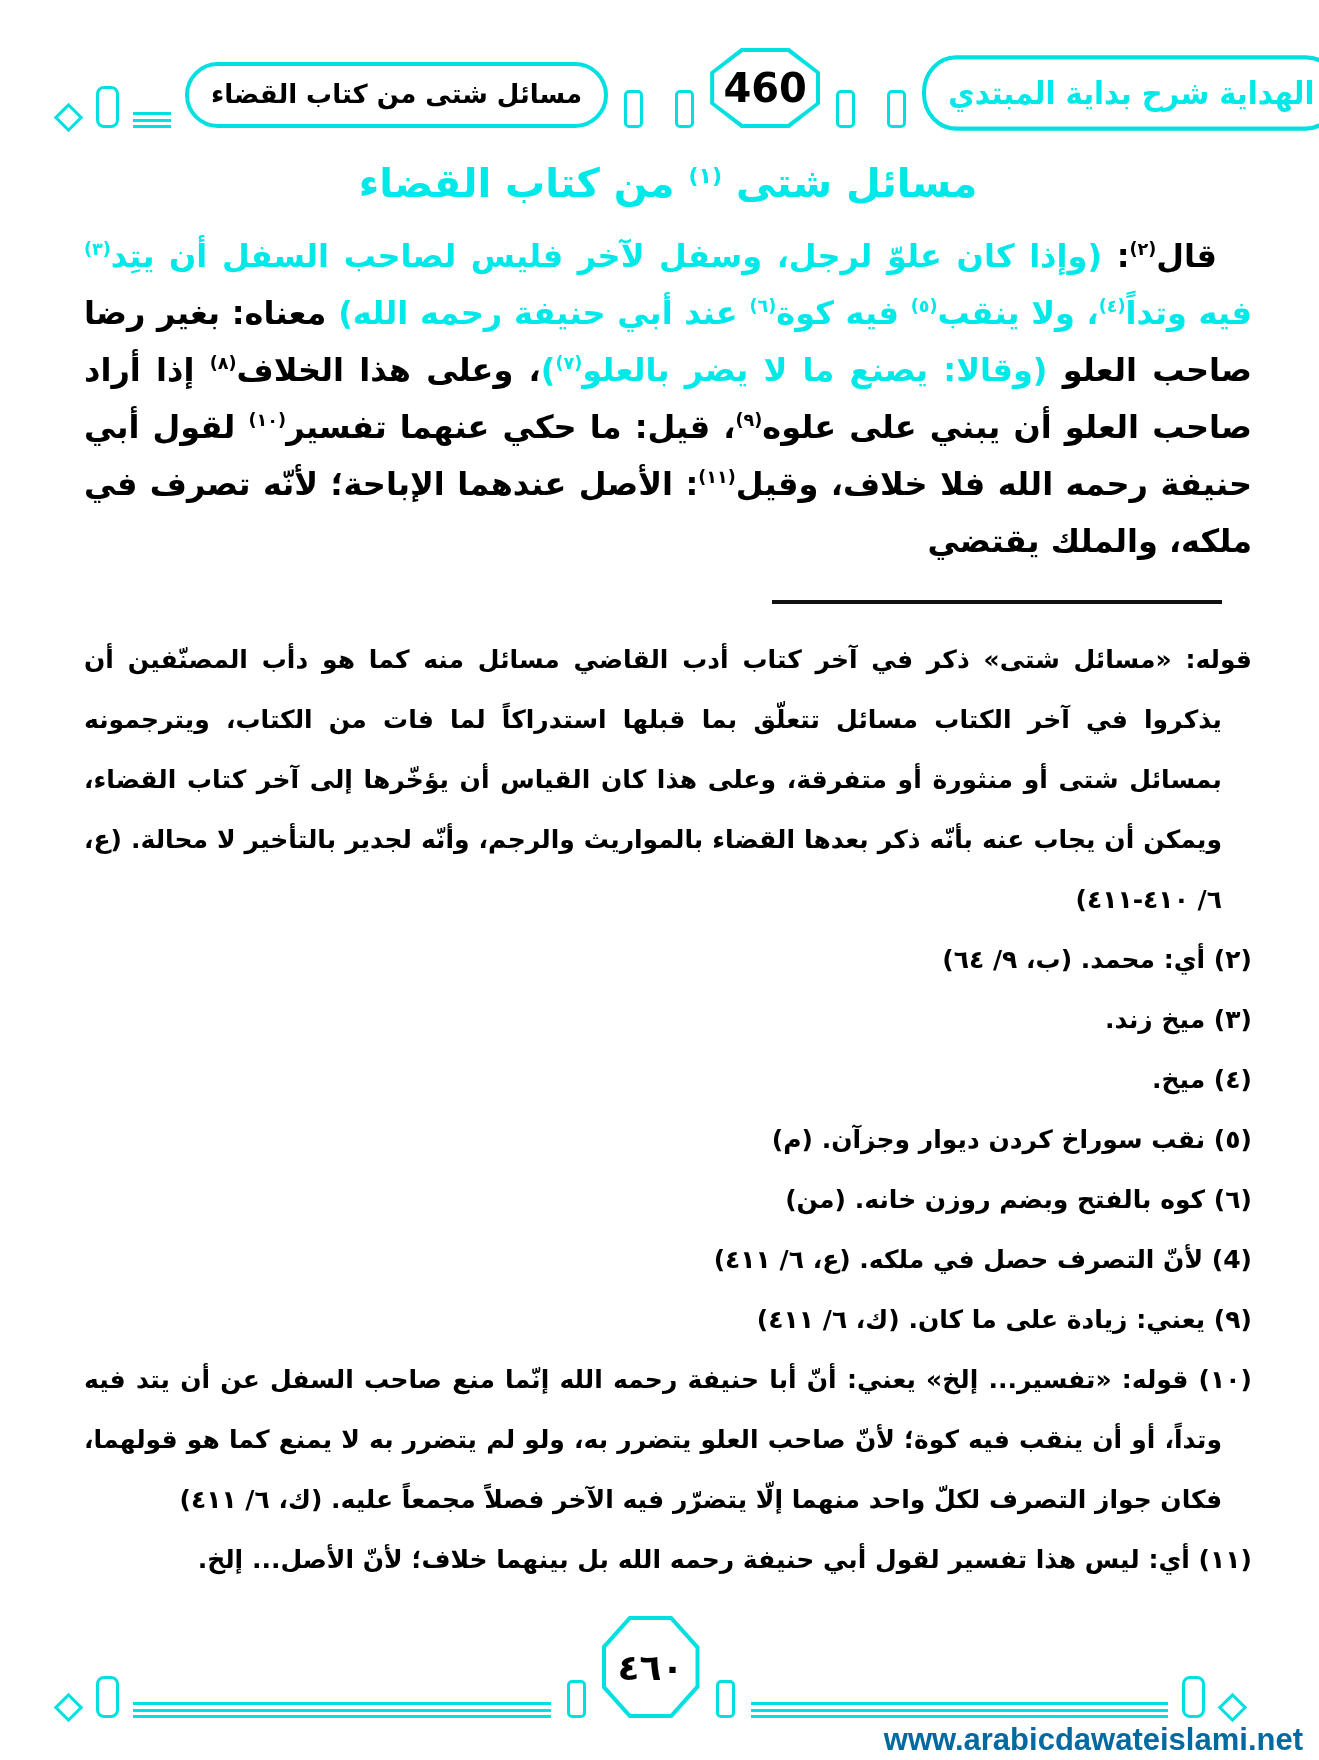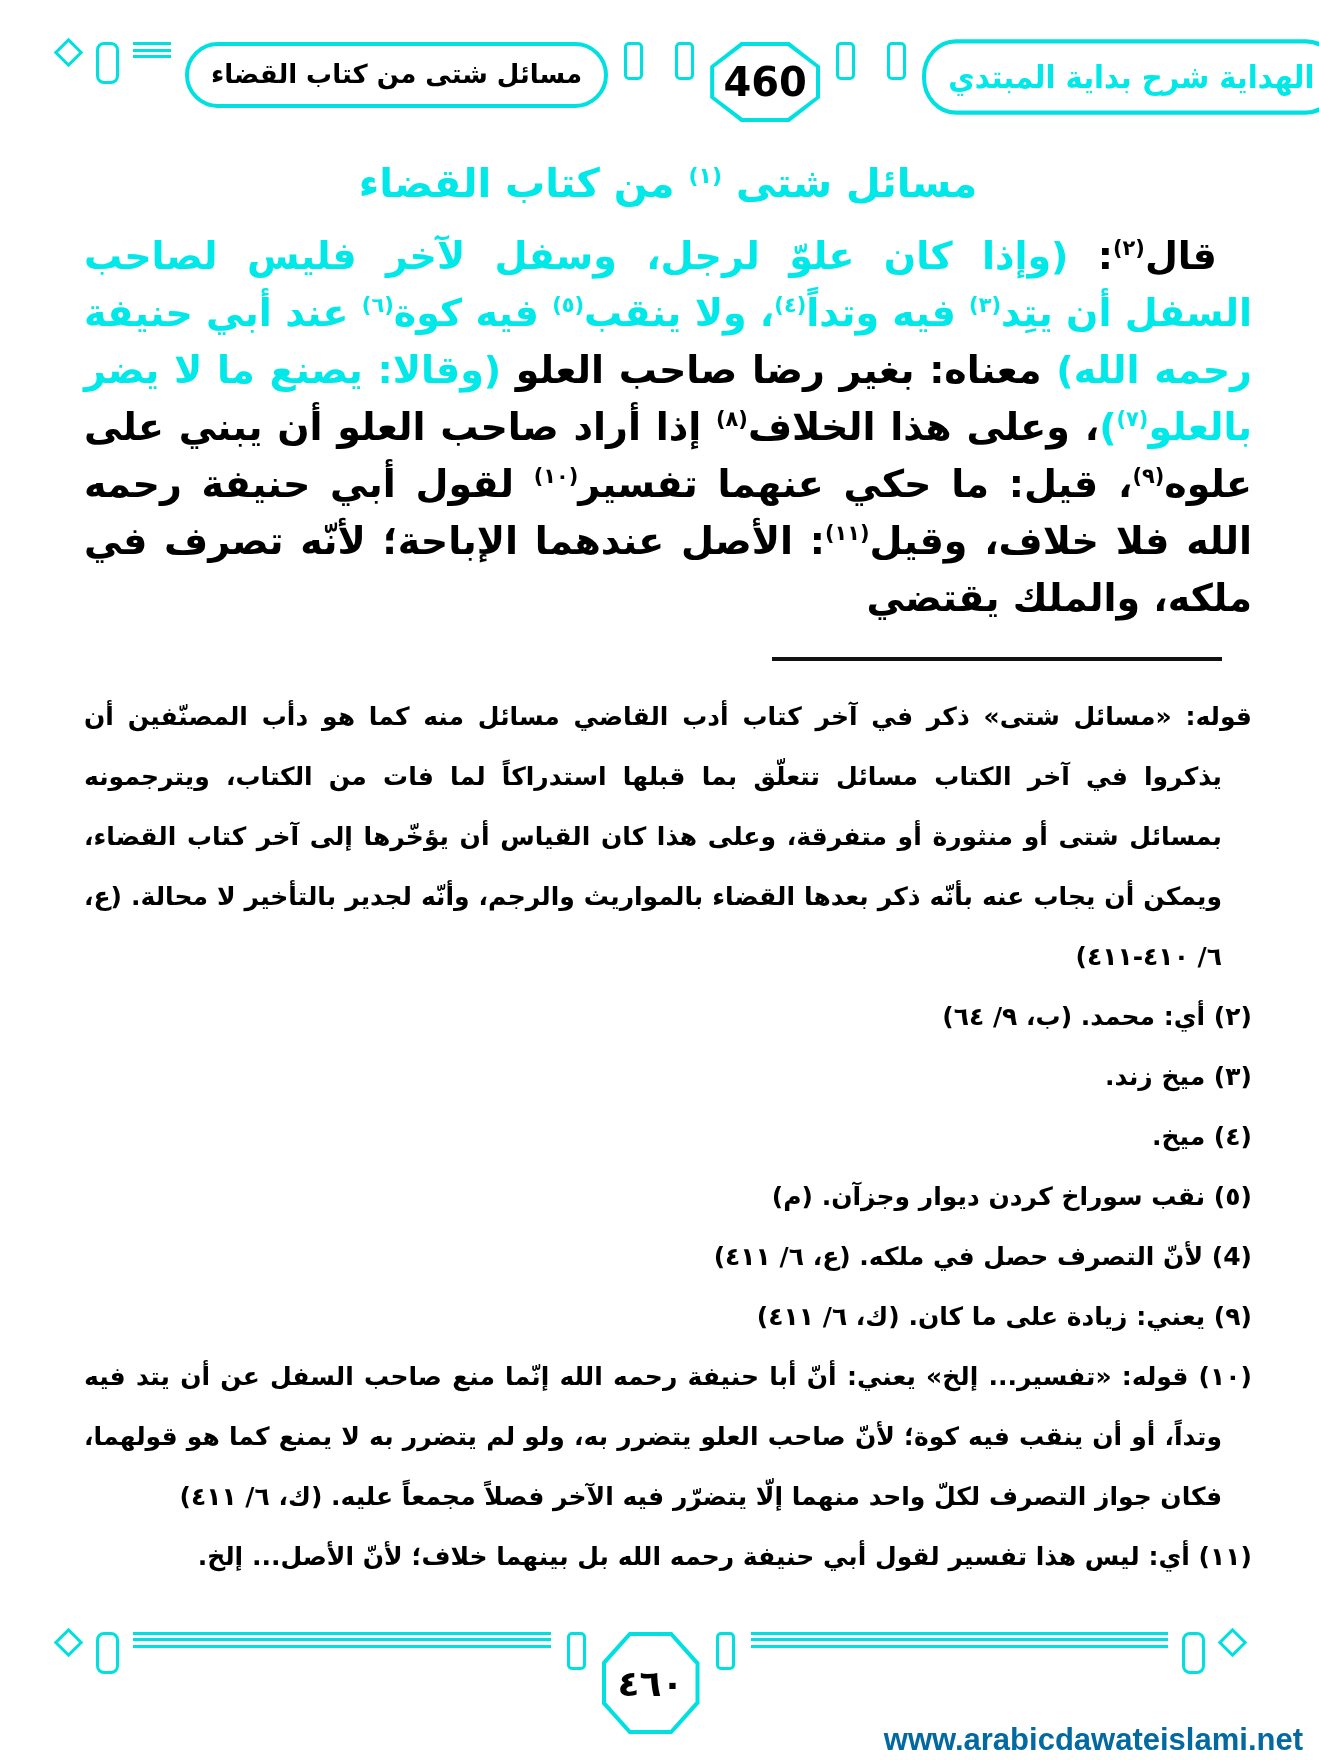--- a/index.html
+++ b/index.html
@@ -9,21 +9,21 @@
     height:1760px;
     background:#ffffff;
     overflow:hidden;
     font-family:"DejaVu Sans", sans-serif;
   }
   
   .band{
     position:absolute;
     left:55px; right:73px;
     display:flex;
-    align-items:flex-start;
+    align-items:flex-end;
     gap:14px;
   }
   .band.top{top:42px;height:86px;}
   .band.bottom{bottom:42px;height:86px;}
   .h-line{
     height:16px;
     background:repeating-linear-gradient(to bottom,#00e0e0 0 3px,#ffffff 3px 6.5px);
     flex:1 1 auto;
   }
   .h-line.short{flex:0 0 38px;}
@@ -95,21 +95,21 @@
   }
   .page-title{
     text-align:center;
     color:#00e8e8;
     font-weight:bold;
     font-size:40px;
     margin:24px 0 14px 0;
     line-height:62px;
   }
   .body-par{
-    font-size:38px;
+    font-size:32px;
     font-weight:bold;
     line-height:57px;
     text-align:justify;
     text-indent:35px;
     margin:0;
   }
   .c-cyan{color:#00e8e8;}
   .c-black{color:#000;}
   .sup{
     font-size:0.55em;
@@ -174,20 +174,21 @@
   <div class="content">
     <h1 class="page-title"><span class="c-cyan">مسائل شتى </span><span class="c-cyan sup">(١)</span><span class="c-cyan"> من كتاب القضاء</span></h1>
     <p class="body-par"><span class="c-black">قال</span><span class="c-black sup">(٢)</span><span class="c-black">: </span><span class="c-cyan">(وإذا كان علوّ لرجل، وسفل لآخر فليس لصاحب السفل أن يتِد</span><span class="c-cyan sup">(٣)</span><span class="c-cyan"> فيه وتداً</span><span class="c-cyan sup">(٤)</span><span class="c-cyan">، ولا ينقب</span><span class="c-cyan sup">(٥)</span><span class="c-cyan"> فيه كوة</span><span class="c-cyan sup">(٦)</span><span class="c-cyan"> عند أبي حنيفة رحمه الله)</span><span class="c-black"> معناه: بغير رضا صاحب العلو </span><span class="c-cyan">(وقالا: يصنع ما لا يضر بالعلو</span><span class="c-cyan sup">(٧)</span><span class="c-cyan">)</span><span class="c-black">، وعلى هذا الخلاف</span><span class="c-black sup">(٨)</span><span class="c-black"> إذا أراد صاحب العلو أن يبني على علوه</span><span class="c-black sup">(٩)</span><span class="c-black">، قيل: ما حكي عنهما تفسير</span><span class="c-black sup">(١٠)</span><span class="c-black"> لقول أبي حنيفة رحمه الله فلا خلاف، وقيل</span><span class="c-black sup">(١١)</span><span class="c-black">: الأصل عندهما الإباحة؛ لأنّه تصرف في ملكه، والملك يقتضي</span></p>
     <div class="separator"></div>
     <div class="footnotes">
         <p class="footnote">قوله: «مسائل شتى» ذكر في آخر كتاب أدب القاضي مسائل منه كما هو دأب المصنّفين أن يذكروا في آخر الكتاب مسائل تتعلّق بما قبلها استدراكاً لما فات من الكتاب، ويترجمونه بمسائل شتى أو منثورة أو متفرقة، وعلى هذا كان القياس أن يؤخّرها إلى آخر كتاب القضاء، ويمكن أن يجاب عنه بأنّه ذكر بعدها القضاء بالمواريث والرجم، وأنّه لجدير بالتأخير لا محالة. (ع، ٦/ ٤١٠-٤١١)</p>
         <p class="footnote">(٢) أي: محمد. (ب، ٩/ ٦٤)</p>
         <p class="footnote">(٣) ميخ زند.</p>
         <p class="footnote">(٤) ميخ.</p>
         <p class="footnote">(٥) نقب سوراخ كردن ديوار وجزآن. (م)</p>
+        <p class="footnote">(٦) كوه بالفتح وبضم روزن خانه. (من)</p>
         <p class="footnote">(4) لأنّ التصرف حصل في ملكه. (ع، ٦/ ٤١١)</p>
         <p class="footnote">(٩) يعني: زيادة على ما كان. (ك، ٦/ ٤١١)</p>
         <p class="footnote">(١٠) قوله: «تفسير... إلخ» يعني: أنّ أبا حنيفة رحمه الله إنّما منع صاحب السفل عن أن يتد فيه وتداً، أو أن ينقب فيه كوة؛ لأنّ صاحب العلو يتضرر به، ولو لم يتضرر به لا يمنع كما هو قولهما، فكان جواز التصرف لكلّ واحد منهما إلّا يتضرّر فيه الآخر فصلاً مجمعاً عليه. (ك، ٦/ ٤١١)</p>
         <p class="footnote">(١١) أي: ليس هذا تفسير لقول أبي حنيفة رحمه الله بل بينهما خلاف؛ لأنّ الأصل... إلخ.</p>
       </div>
   </div>
 
   <div class="band bottom">
     <div class="diamond"></div>
     <div class="bracket"></div>

